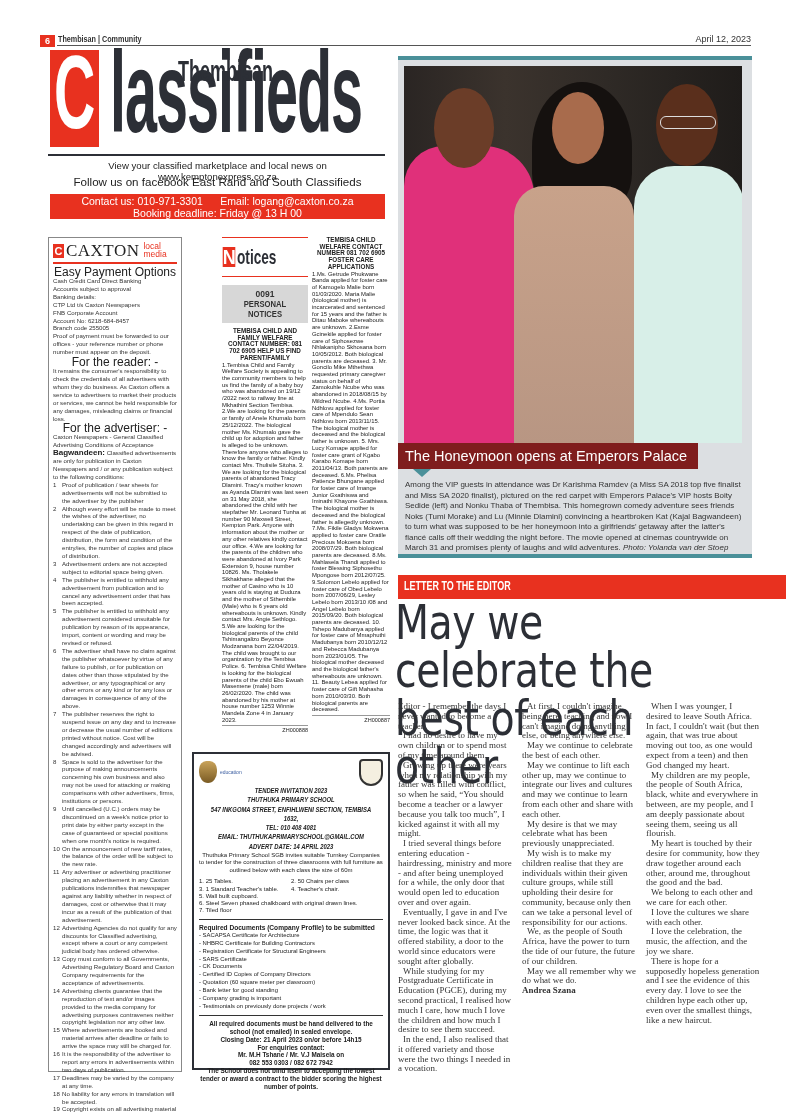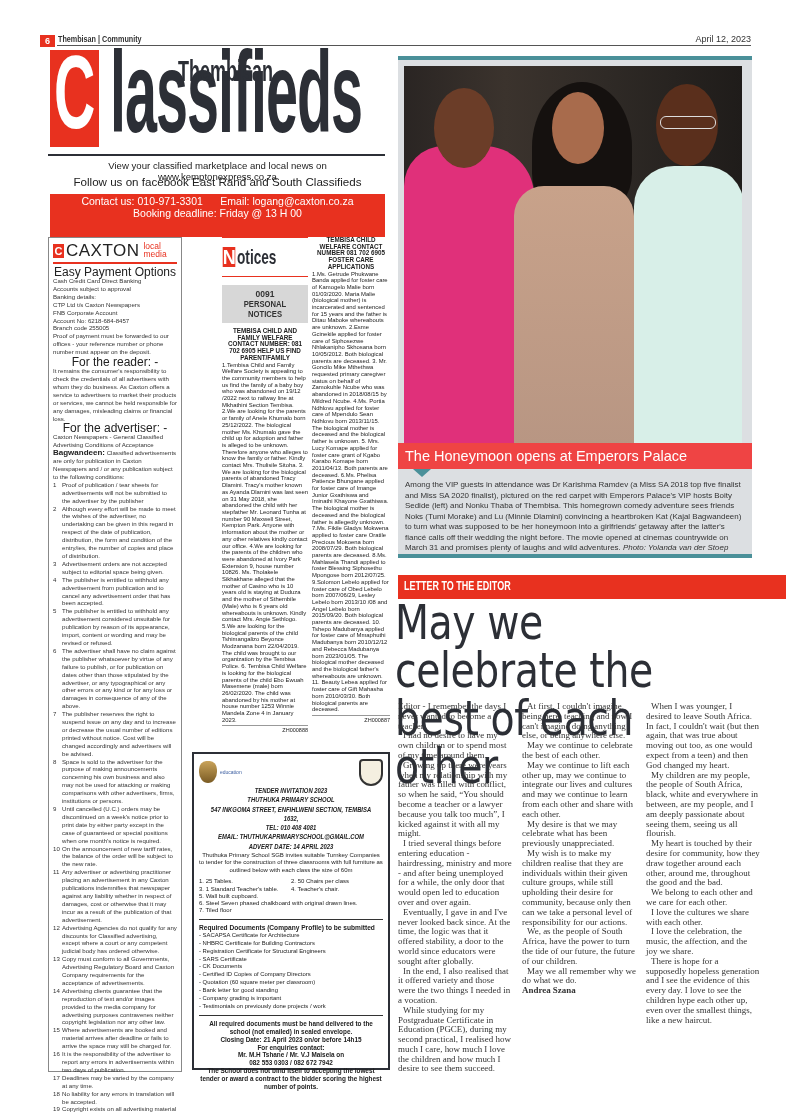--- a/index.html
+++ b/index.html
@@ -14,27 +14,27 @@
 
   .mast { position: absolute; left: 50px; top: 48px; width: 335px; height: 105px; }
   .mast-c { position: absolute; left: 0; top: 2px; width: 49px; height: 97px; background: #e8311f; }
   .mast-c span { position: absolute; left: 4px; top: -10px; font: bold 104px "Liberation Sans", sans-serif; color: #fff; transform: scaleX(0.55); transform-origin: left top; line-height: 1; }
   .mast-word { position: absolute; left: 60px; top: -13px; font: bold 115px "Liberation Sans", sans-serif; color: #2c2f36; transform: scaleX(0.5); transform-origin: left top; line-height: 1; letter-spacing: -2px; white-space: nowrap; }
   .mast-sub { position: absolute; left: 128px; top: 6px; font: bold 30px "Liberation Sans", sans-serif; color: #2c2f36; transform: scaleX(0.6); transform-origin: left top; white-space: nowrap; }
   .mast-rule { position: absolute; left: 48px; top: 154px; width: 337px; height: 2px; background: #2c2f36; }
 
   .tag1 { position: absolute; left: 50px; top: 160px; width: 335px; text-align: center; font-size: 9.6px; color: #222; }
   .tag2 { position: absolute; left: 50px; top: 175px; width: 335px; text-align: center; font-size: 11.6px; color: #222; }
-  .contact { position: absolute; left: 50px; top: 194px; width: 335px; height: 43px; background: #e8311f; color: #fff; text-align: center; font-size: 10.5px; line-height: 12px; padding-top: 1px; }
+  .contact { position: absolute; left: 50px; top: 194px; width: 335px; height: 25px; background: #e8311f; color: #fff; text-align: center; font-size: 10.5px; line-height: 12px; padding-top: 1px; }
 
   
   .caxton { position: absolute; left: 48px; top: 237px; width: 134px; height: 835px; border: 1px solid #888; padding: 4px 4px; font-size: 6.1px; line-height: 7.9px; color: #333; }
   .cx-logo { display: flex; align-items: center; gap: 2px; height: 17px; }
   .cx-sq { width: 14px; height: 14px; background: #e8311f; color: #fff; font: bold 11px "Liberation Sans", sans-serif; text-align: center; line-height: 14px; }
-  .cx-name { font-size: 17px; color: #222; letter-spacing: 0.5px; line-height: 1; }
+  .cx-name { font-size: 17px; color: #222; letter-spacing: 0.5px; line-height: 1; font-family: Liberation Serif, serif; }
   .cx-local { font-size: 8.5px; color: #e8311f; margin-left: 2px; }
   .cx-rule { height: 2px; background: #e8311f; margin: 3px 0 3px 0; }
   .cx-h { text-align: center; font-size: 12px; color: #222; line-height: 10px; margin-top: 1px; }
   .cx-p { margin: 0; }
   .cx-imp { font-weight: bold; font-size: 8px; color: #222; }
   .cx-list { list-style: none; }
   .cx-list li { display: flex; }
   .cx-list li .n { width: 9px; flex: none; }
 
   
@@ -74,21 +74,21 @@
   .p-woman1 { position: absolute; left: 0; top: 80px; width: 130px; height: 300px; background: #e0307a; border-radius: 40px 50px 0 0; }
   .p-head1 { position: absolute; left: 30px; top: 22px; width: 60px; height: 80px; background: #6b3d28; border-radius: 50%; }
   .p-woman2 { position: absolute; left: 110px; top: 120px; width: 120px; height: 260px; background: linear-gradient(#c8a28a, #b89683); border-radius: 30px 30px 0 0; }
   .p-hair2 { position: absolute; left: 128px; top: 16px; width: 100px; height: 130px; background: #15110f; border-radius: 50% 50% 30% 30%; }
   .p-head2 { position: absolute; left: 148px; top: 26px; width: 52px; height: 72px; background: #a86b4c; border-radius: 50%; }
   .p-woman3 { position: absolute; left: 230px; top: 100px; width: 110px; height: 280px; background: #d8efe8; border-radius: 40px 40px 0 0; }
   .p-head3 { position: absolute; left: 252px; top: 18px; width: 62px; height: 82px; background: #5a2f1c; border-radius: 50%; }
   .p-glasses { position: absolute; left: 256px; top: 50px; width: 56px; height: 13px; border: 1px solid #ddd; border-radius: 6px; }
   .p-logo-e { position: absolute; left: 135px; top: 52px; font: 20px "Liberation Serif", serif; color: #b59760; letter-spacing: 30px; }
 
-  .cap-bar { position: absolute; left: 0; top: 383px; width: 354px; height: 26px; background: #ef4444; color: #fff; font-size: 14.5px; line-height: 26px; padding-left: 7px; }
+  .cap-bar { position: absolute; left: 0; top: 383px; width: 300px; height: 26px; background: #7f1d1d; color: #fff; font-size: 14.5px; line-height: 26px; padding-left: 7px; }
   .cap-tri { position: absolute; left: 15px; top: 409px; width: 0; height: 0; border-left: 9px solid transparent; border-right: 9px solid transparent; border-top: 8px solid #4a9099; }
   .cap-text { position: absolute; left: 7px; top: 420px; width: 340px; font-size: 7.95px; line-height: 10.5px; color: #333; }
   .cap-text .credit { font-style: italic; }
 
   
   .lte-bar { position: absolute; left: 398px; top: 575px; width: 407px; height: 24px; background: #e8311f; }
   .lte-bar span { position: absolute; left: 6px; top: 4px; color: #fff; font: bold 12px "Liberation Sans", sans-serif; transform: scaleX(0.75); transform-origin: left; white-space: nowrap; }
   .headline { position: absolute; left: 395px; top: 598px; width: 380px; font: 48px "DejaVu Sans", sans-serif; color: #2c2f36; line-height: 48px; transform: scaleX(0.82); transform-origin: left; letter-spacing: -0.5px; }
 
   .cols { position: absolute; left: 398px; top: 702px; width: 390px; height: 405px; display: grid; grid-template-columns: 114px 114px 114px; column-gap: 10px; font-family: "Liberation Serif", serif; font-size: 8.95px; line-height: 9.8px; color: #333; }
@@ -319,22 +319,22 @@
   </div>
 <div class="headline">May we celebrate the best of each other</div>
 
 <div class="cols">
   <div>
     <p class="first">Editor - I remember the days I never wanted to become a teacher.</p>
     <p>I had no desire to have my own children or to spend most of my time around them.</p>
     <p>Growing up there were years when my relationship with my father was filled with conflict, so when he said, “You should become a teacher or a lawyer because you talk too much”, I kicked against it with all my might.</p>
     <p>I tried several things before entering education - hairdressing, ministry and more - and after being unemployed for a while, the only door that would open led to education over and over again.</p>
     <p>Eventually, I gave in and I've never looked back since. At the time, the logic was that it offered stability, a door to the world since educators were sought after globally.</p>
+    <p>While studying for my Postgraduate Certificate in Education (PGCE), during my second practical, I realised how much I care, how much I love the children and how much I desire to see them succeed.</p>
     <p>In the end, I also realised that it offered variety and those were the two things I needed in a vocation.</p>
-    <p>While studying for my Postgraduate Certificate in Education (PGCE), during my second practical, I realised how much I care, how much I love the children and how much I desire to see them succeed.</p>
   </div>
   <div>
     <p>At first, I couldn't imagine being here, teaching and now I can't imagine doing anything else, or being anywhere else.</p>
     <p>May we continue to celebrate the best of each other.</p>
     <p>May we continue to lift each other up, may we continue to integrate our lives and cultures and may we continue to learn from each other and share with each other.</p>
     <p>My desire is that we may celebrate what has been previously unappreciated.</p>
     <p>My wish is to make my children realise that they are individuals within their given culture groups, while still upholding their desire for community, because only then can we take a personal level of responsibility for our actions.</p>
     <p>We, as the people of South Africa, have the power to turn the tide of our future, the future of our children.</p>
     <p>May we all remember why we do what we do.</p>
     <p class="first author">Andrea Szana</p>

